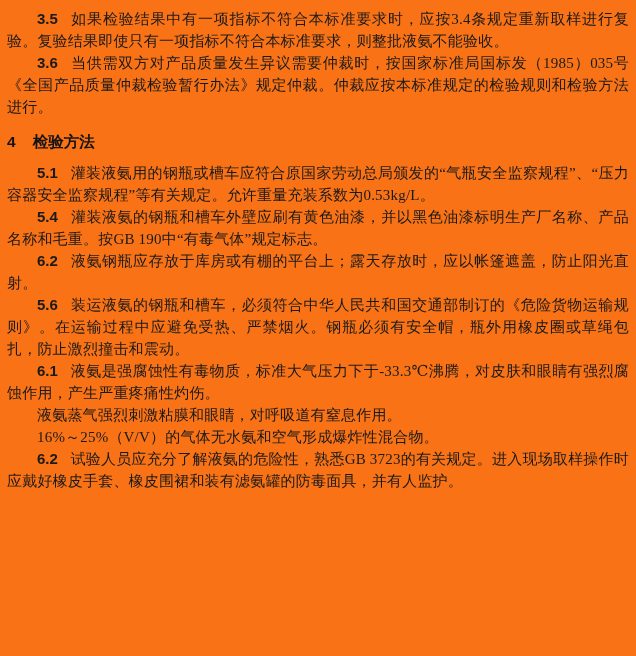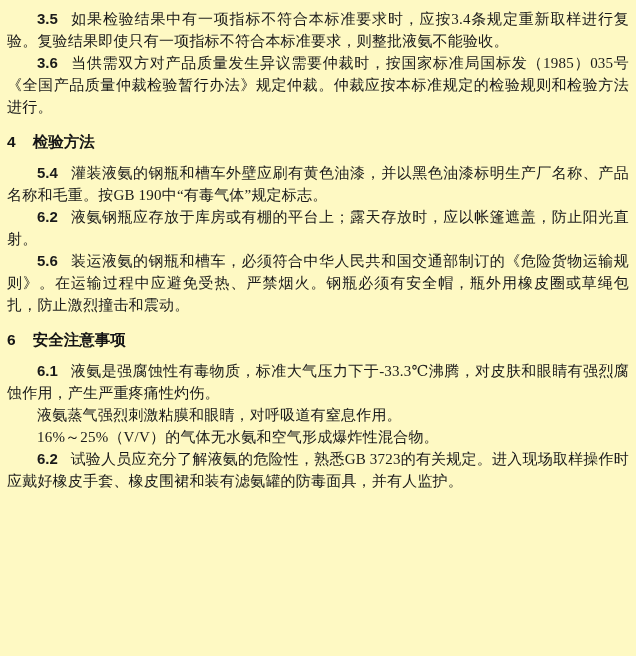--- a/index.html
+++ b/index.html
@@ -4,21 +4,21 @@
 <style>
   html,body{margin:0;padding:0;}
   body{
     width:636px;height:656px;
     background:#f4f4f2;
     font-family:"Liberation Serif","DejaVu Serif",serif;
   }
   .page{
     width:636px;height:656px;
     box-sizing:border-box;
-    background:#fef9c3;
+    background:#f97316;
     color:#1a1a1a;
     padding:8px 7px 0 7px;
     overflow:hidden;
   }
   p.clause, p.plain{
     margin:0;
     font-size:15px;
     line-height:22px;
     text-align:justify;
     text-indent:2em;
@@ -55,39 +55,39 @@
   <p class="clause">
     <span class="num">3.6</span><span>当供需双方对产品质量发生异议需要仲裁时，按国家标准局国标发（1985）035号《全国产品质量仲裁检验暂行办法》规定仲裁。仲裁应按本标准规定的检验规则和检验方法进行。</span>
   </p>
 
   <h2 class="heading">
     <span class="num">4</span><span>检验方法</span>
   </h2>
 
 
 
+  <p class="clause">
+    <span class="num">5.1</span><span>灌装液氨用的钢瓶或槽车应符合原国家劳动总局颁发的“气瓶安全监察规程”、“压力容器安全监察规程”等有关规定。允许重量充装系数为0.53kg/L。</span>
+  </p>
 
 
 
 
   <p class="clause">
     <span class="num">5.4</span><span>灌装液氨的钢瓶和槽车外壁应刷有黄色油漆，并以黑色油漆标明生产厂名称、产品名称和毛重。按GB 190中“有毒气体”规定标志。</span>
   </p>
 
   <p class="clause">
     <span class="num">6.2</span><span>液氨钢瓶应存放于库房或有棚的平台上；露天存放时，应以帐篷遮盖，防止阳光直射。</span>
   </p>
 
   <p class="clause">
     <span class="num">5.6</span><span>装运液氨的钢瓶和槽车，必须符合中华人民共和国交通部制订的《危险货物运输规则》。在运输过程中应避免受热、严禁烟火。钢瓶必须有安全帽，瓶外用橡皮圈或草绳包扎，防止激烈撞击和震动。</span>
   </p>
 
-  <h2 class="heading">
-    <span class="num">6</span><span>安全注意事项</span>
-  </h2>
 
   <p class="clause">
     <span class="num">6.1</span><span>液氨是强腐蚀性有毒物质，标准大气压力下于-33.3℃沸腾，对皮肤和眼睛有强烈腐蚀作用，产生严重疼痛性灼伤。</span>
   </p>
 
   <p class="plain">
     <span>液氨蒸气强烈刺激粘膜和眼睛，对呼吸道有窒息作用。</span>
   </p>
 
   <p class="plain">

